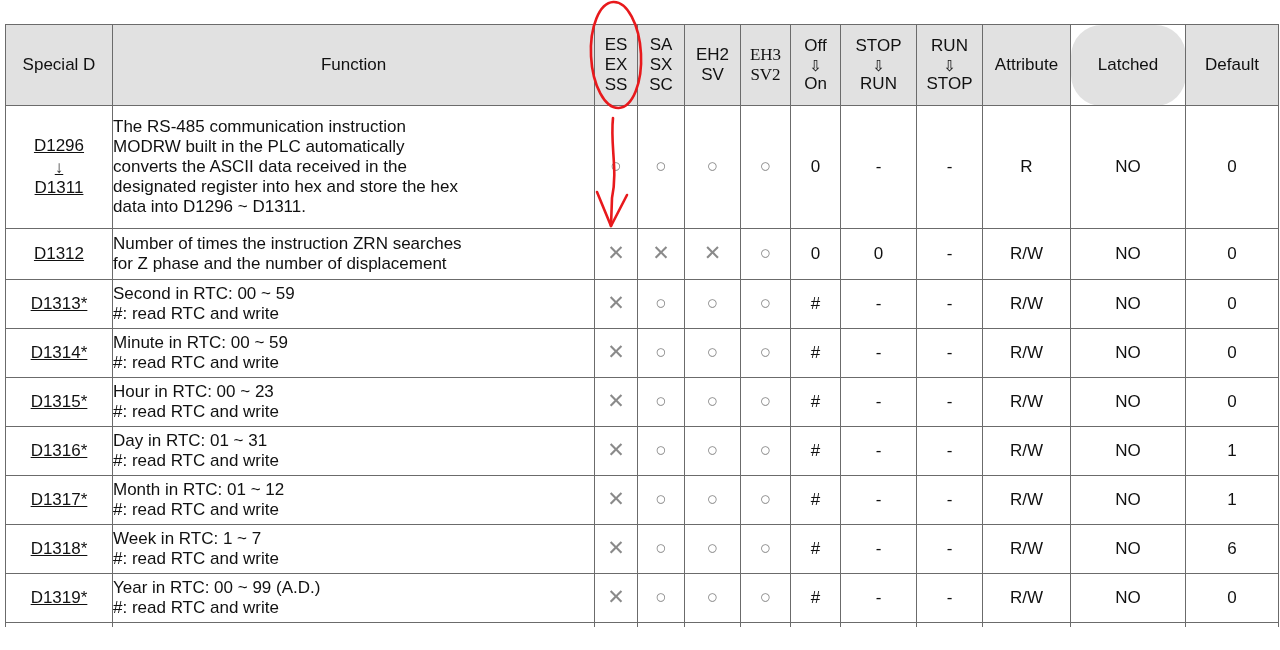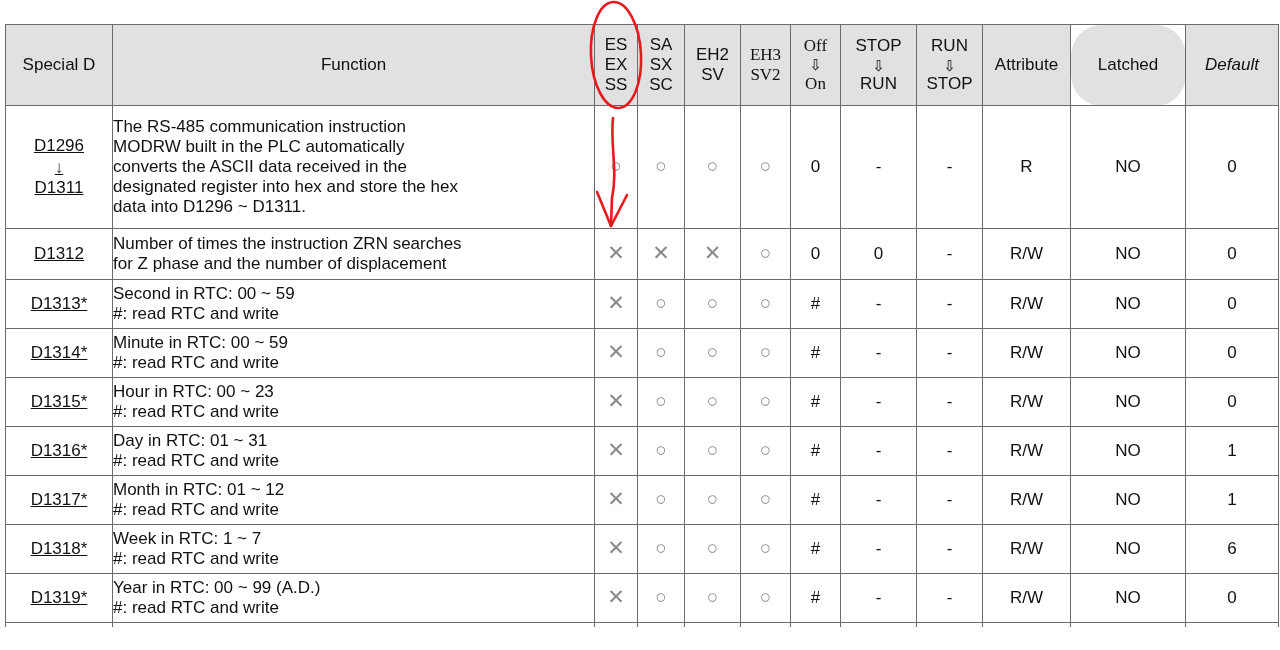--- a/index.html
+++ b/index.html
@@ -48,26 +48,26 @@
   th.multi {
     line-height: 1.12;
     font-size: 16.5px;
   }
   th.hdr-special { width: 107px; font-size: 17px; }
   th.hdr-function { width: 482px; font-size: 17px; }
   th.hdr-es { width: 43px; margin-left: 16px; }
   th.hdr-sa { width: 47px; }
   th.hdr-eh2 { width: 56px; }
   th.hdr-eh3 { width: 50px; font-family: Liberation Serif, serif; }
-  th.hdr-offon { width: 50px; font-family: Liberation Serif, serif; }
+  th.hdr-offon { width: 50px; }
   th.hdr-stoprun { width: 76px; }
   th.hdr-runstop { width: 66px; }
   th.hdr-attribute { width: 88px; margin-top: 27px; }
   th.hdr-latched { width: 115px; border-radius: 31px; }
-  th.hdr-default { width: 93px; font-style: italic; }
+  th.hdr-default { width: 93px; }
 
   td.c-special {
     text-align: center;
     font-size: 17px;
     padding: 2px 2px;
     text-decoration: underline;
   }
   td.c-function {
     text-align: left;
     padding: 3px 4px 3px 8px;

